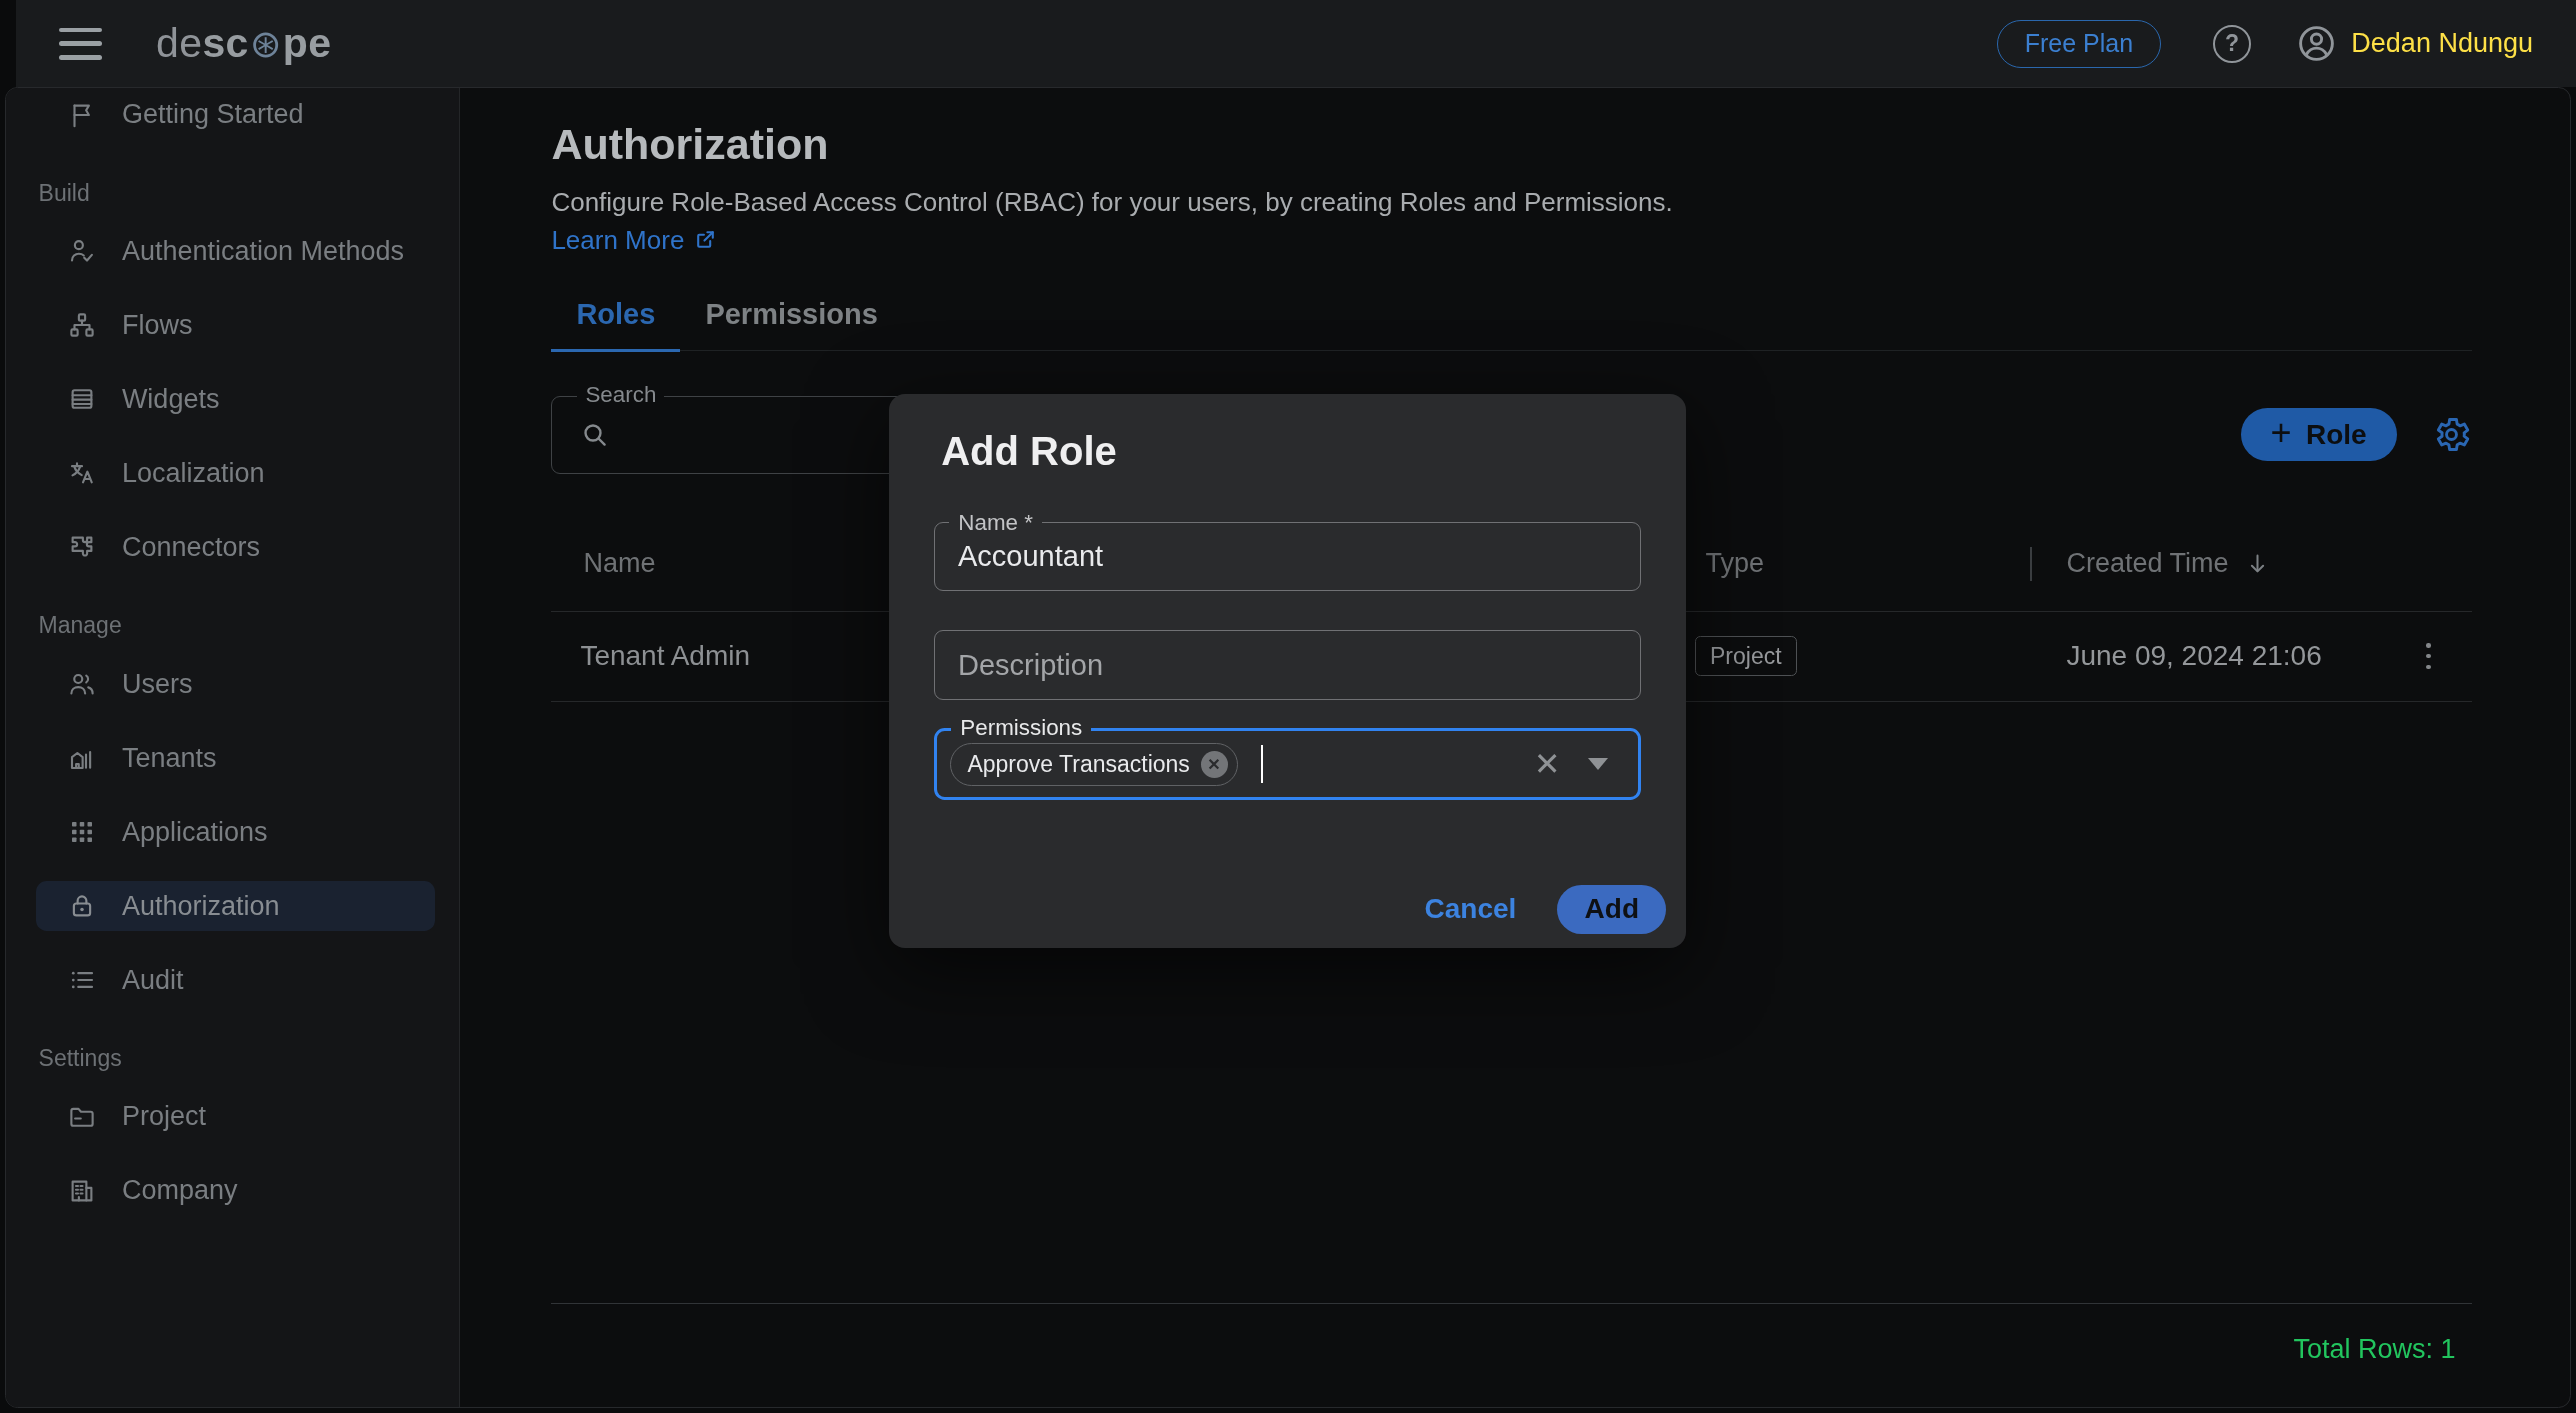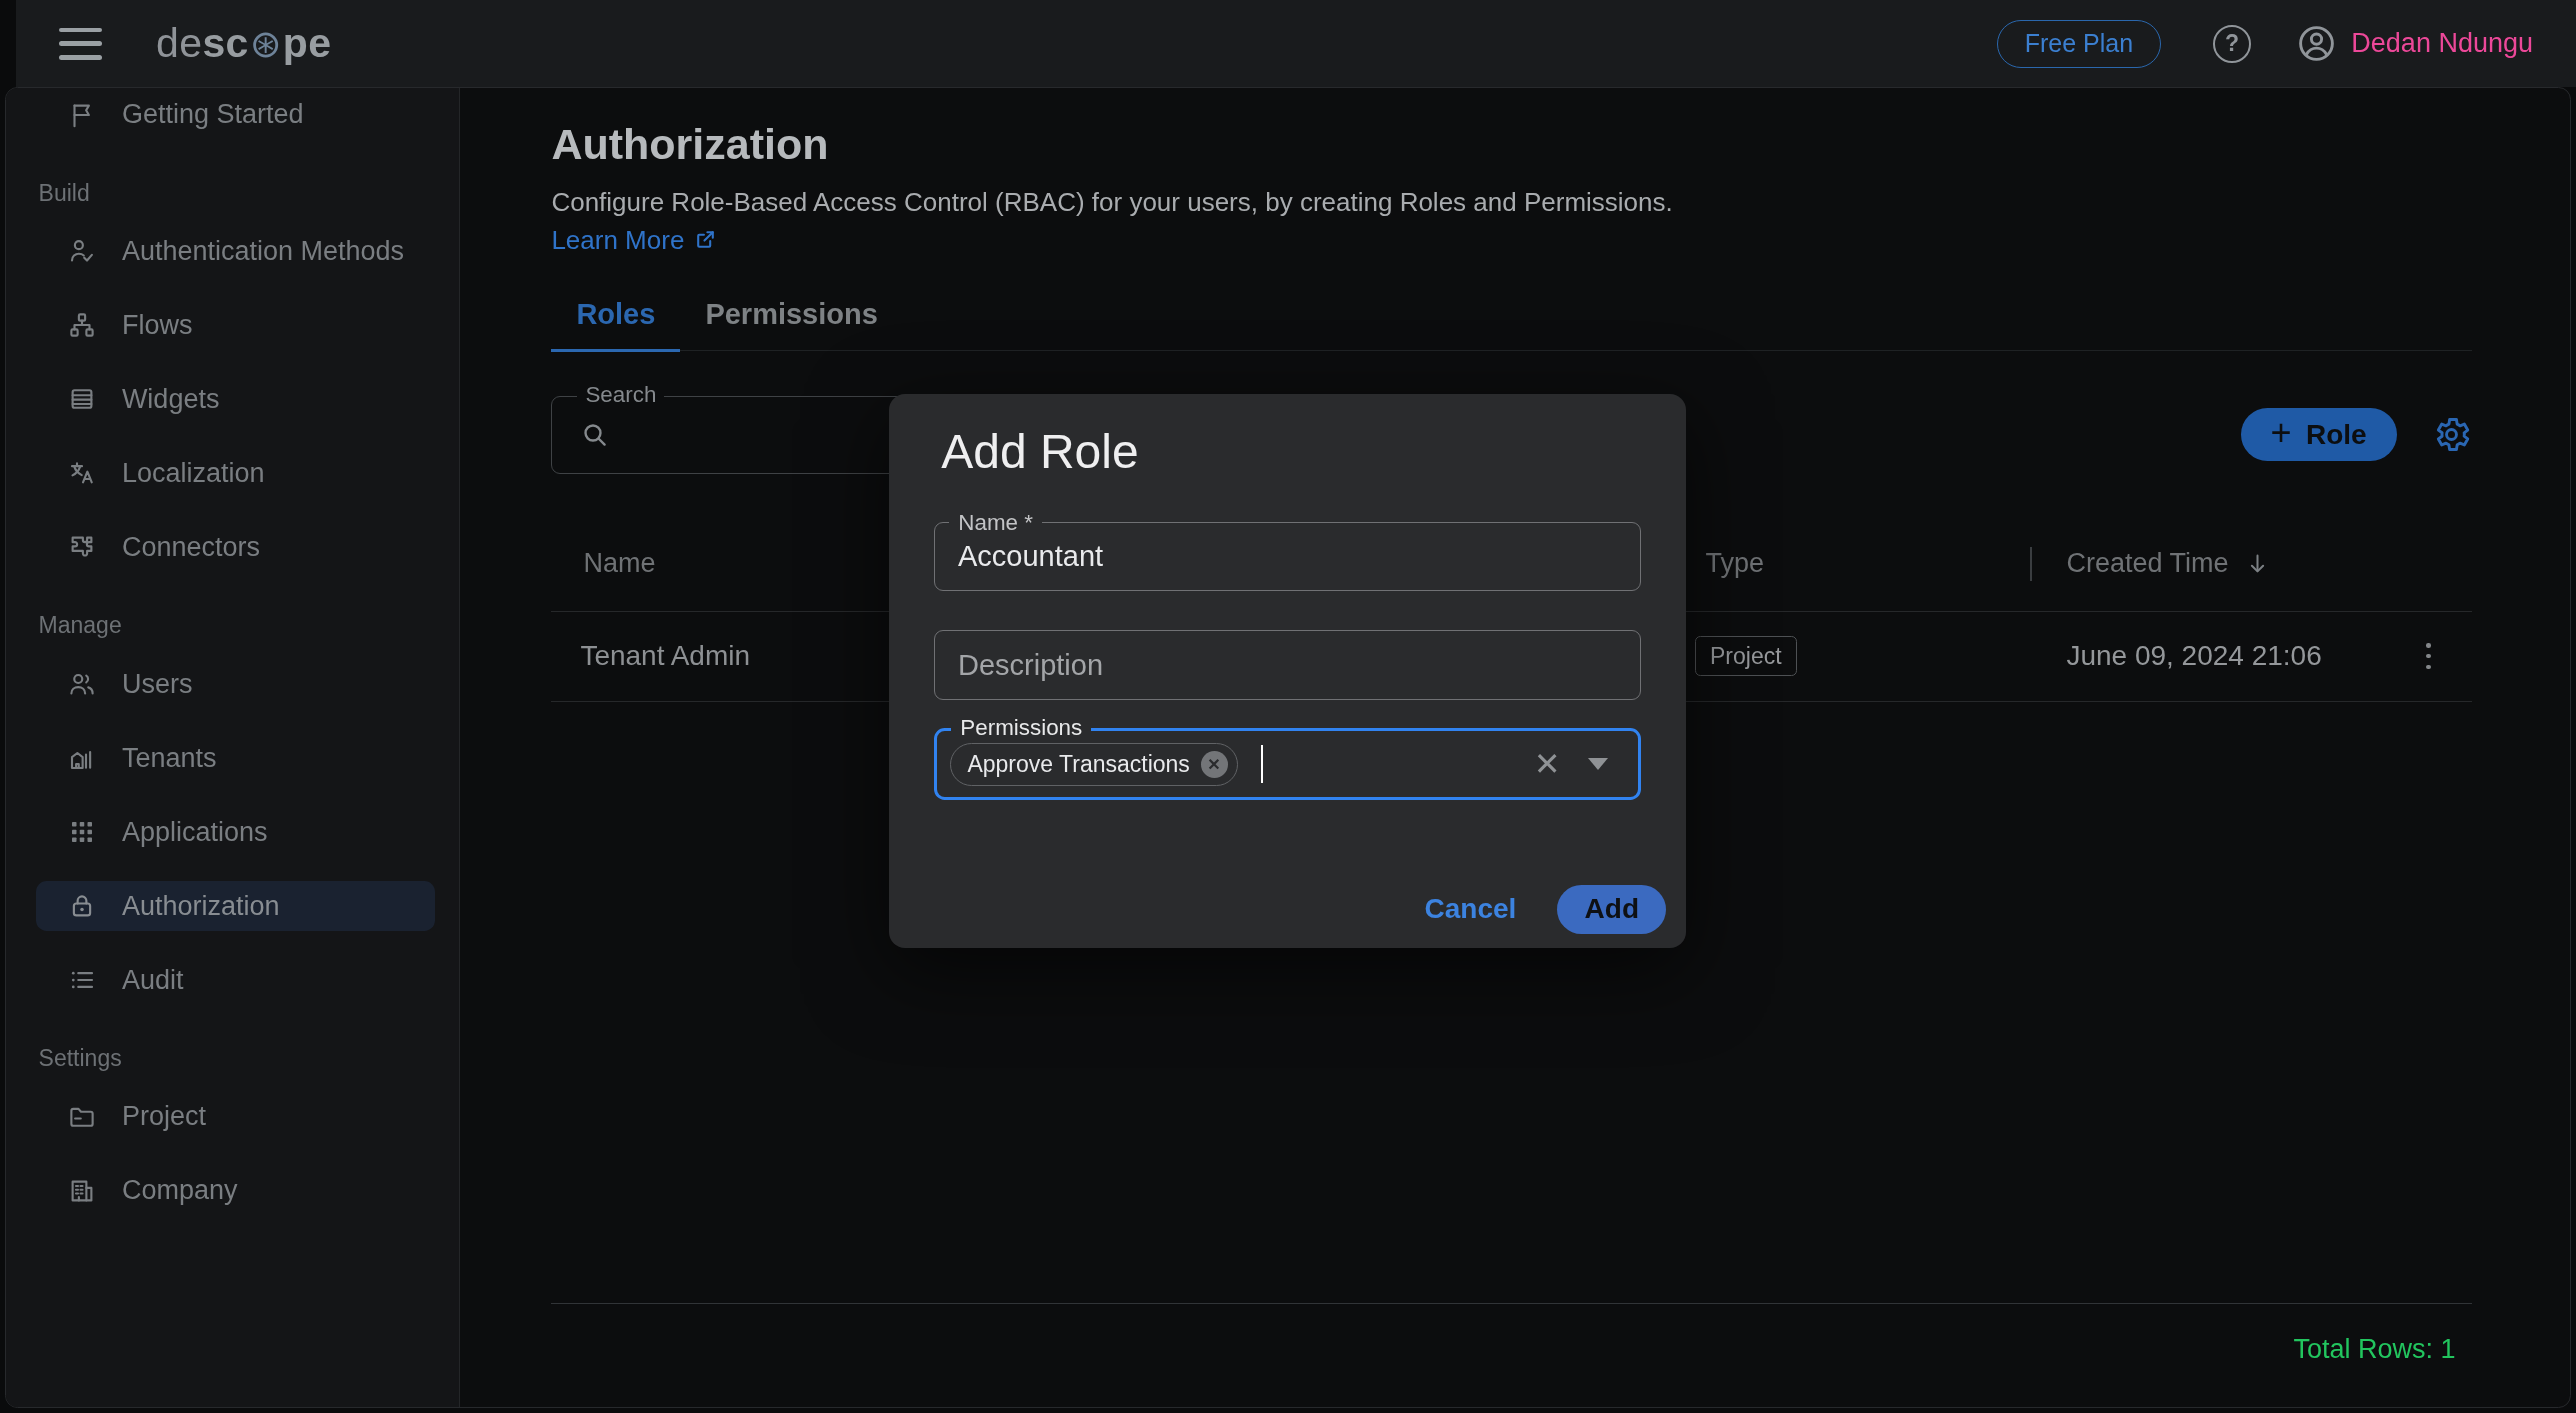--- a/index.html
+++ b/index.html
@@ -24,21 +24,21 @@
   .logo .bold { font-weight:700; color:#989da1; }
   .logo .o-mark { font-weight:400; color:#6e8399; font-size:38px; margin:0 0.9px; }
   .free-plan {
     margin-left:auto; height:48px; padding:0 27px; border:1.8px solid #2a67ad; border-radius:24px;
     color:#3b7fd0; font-size:25px; display:flex; align-items:center;
   }
   .help-circle {
     width:38px; height:38px; margin-left:52px; border:2.7px solid #90959a; border-radius:50%;
     color:#90959a; font-size:23px; font-weight:700; display:flex; align-items:center; justify-content:center;
   }
-  .user-chip { display:flex; align-items:center; gap:14.3px; margin-left:45px; color:#ec4899; font-size:27px;justify-content:space-between; }
+  .user-chip { display:flex; align-items:center; gap:14.3px; margin-left:45px; color:#fde047; font-size:27px;justify-content:space-between; }
 
   
   .shell {
     position:absolute; top:87px; left:5.4px; right:5.4px; bottom:5.4px;
     background:#0c0d0e; border:0.9px solid #27292c; border-radius:12.5px;
     display:flex; overflow:hidden;
   }
 
   
   .sidebar { width:454px; flex:none; background:#141517; border-right:0.9px solid #242628; padding:1.8px 24px 0 29.5px; }
@@ -96,21 +96,21 @@
   .kebab div { width:4.5px; height:4.5px; border-radius:50%; background:#84878a; }
   .table-filler { height:602px; border-bottom:0.9px solid #313437; }
   .table-footer { padding:30px 16px 0 0; text-align:right; color:#22c55e; font-size:27px; }
 
   
   .modal {
     position:absolute; left:889px; top:394px; width:797px; height:554px;
     background:#2a2b2d; border-radius:16px; box-shadow:0 23px 81px rgba(0,0,0,.6);
     padding:0 45px; z-index:10;
   }
-  .modal-title { margin:36px 0 0 7.2px; font-size:48px; line-height:43px; font-weight:400; color:#efeff0; }
+  .modal-title { margin:36px 0 0 7.2px; font-size:40px; line-height:43px; font-weight:700; color:#efeff0; }
   .field { position:relative; border:0.9px solid #707174; border-radius:9px; width:100%; }
   .field .notch { position:absolute; top:-13.4px; left:14.3px; background:#2a2b2d; padding:0 9px; font-size:22.4px; color:#c3c4c6; }
   .field input {
     width:100%; height:100%; background:transparent; border:0; outline:none;
     color:#e9eaec; font-size:29px; padding:0 23px; font-family:inherit;
   }
   .field input::placeholder { color:#a3a5a8; opacity:1; }
   .field-name { margin-top:49px; height:69px; }
   .field-desc { margin-top:39px; height:70px; }
   .field-perm { margin-top:28px; height:72px; border:3.6px solid #3183f0; border-radius:10.7px; display:flex; align-items:center; padding:0 18px 0 13.4px; }

